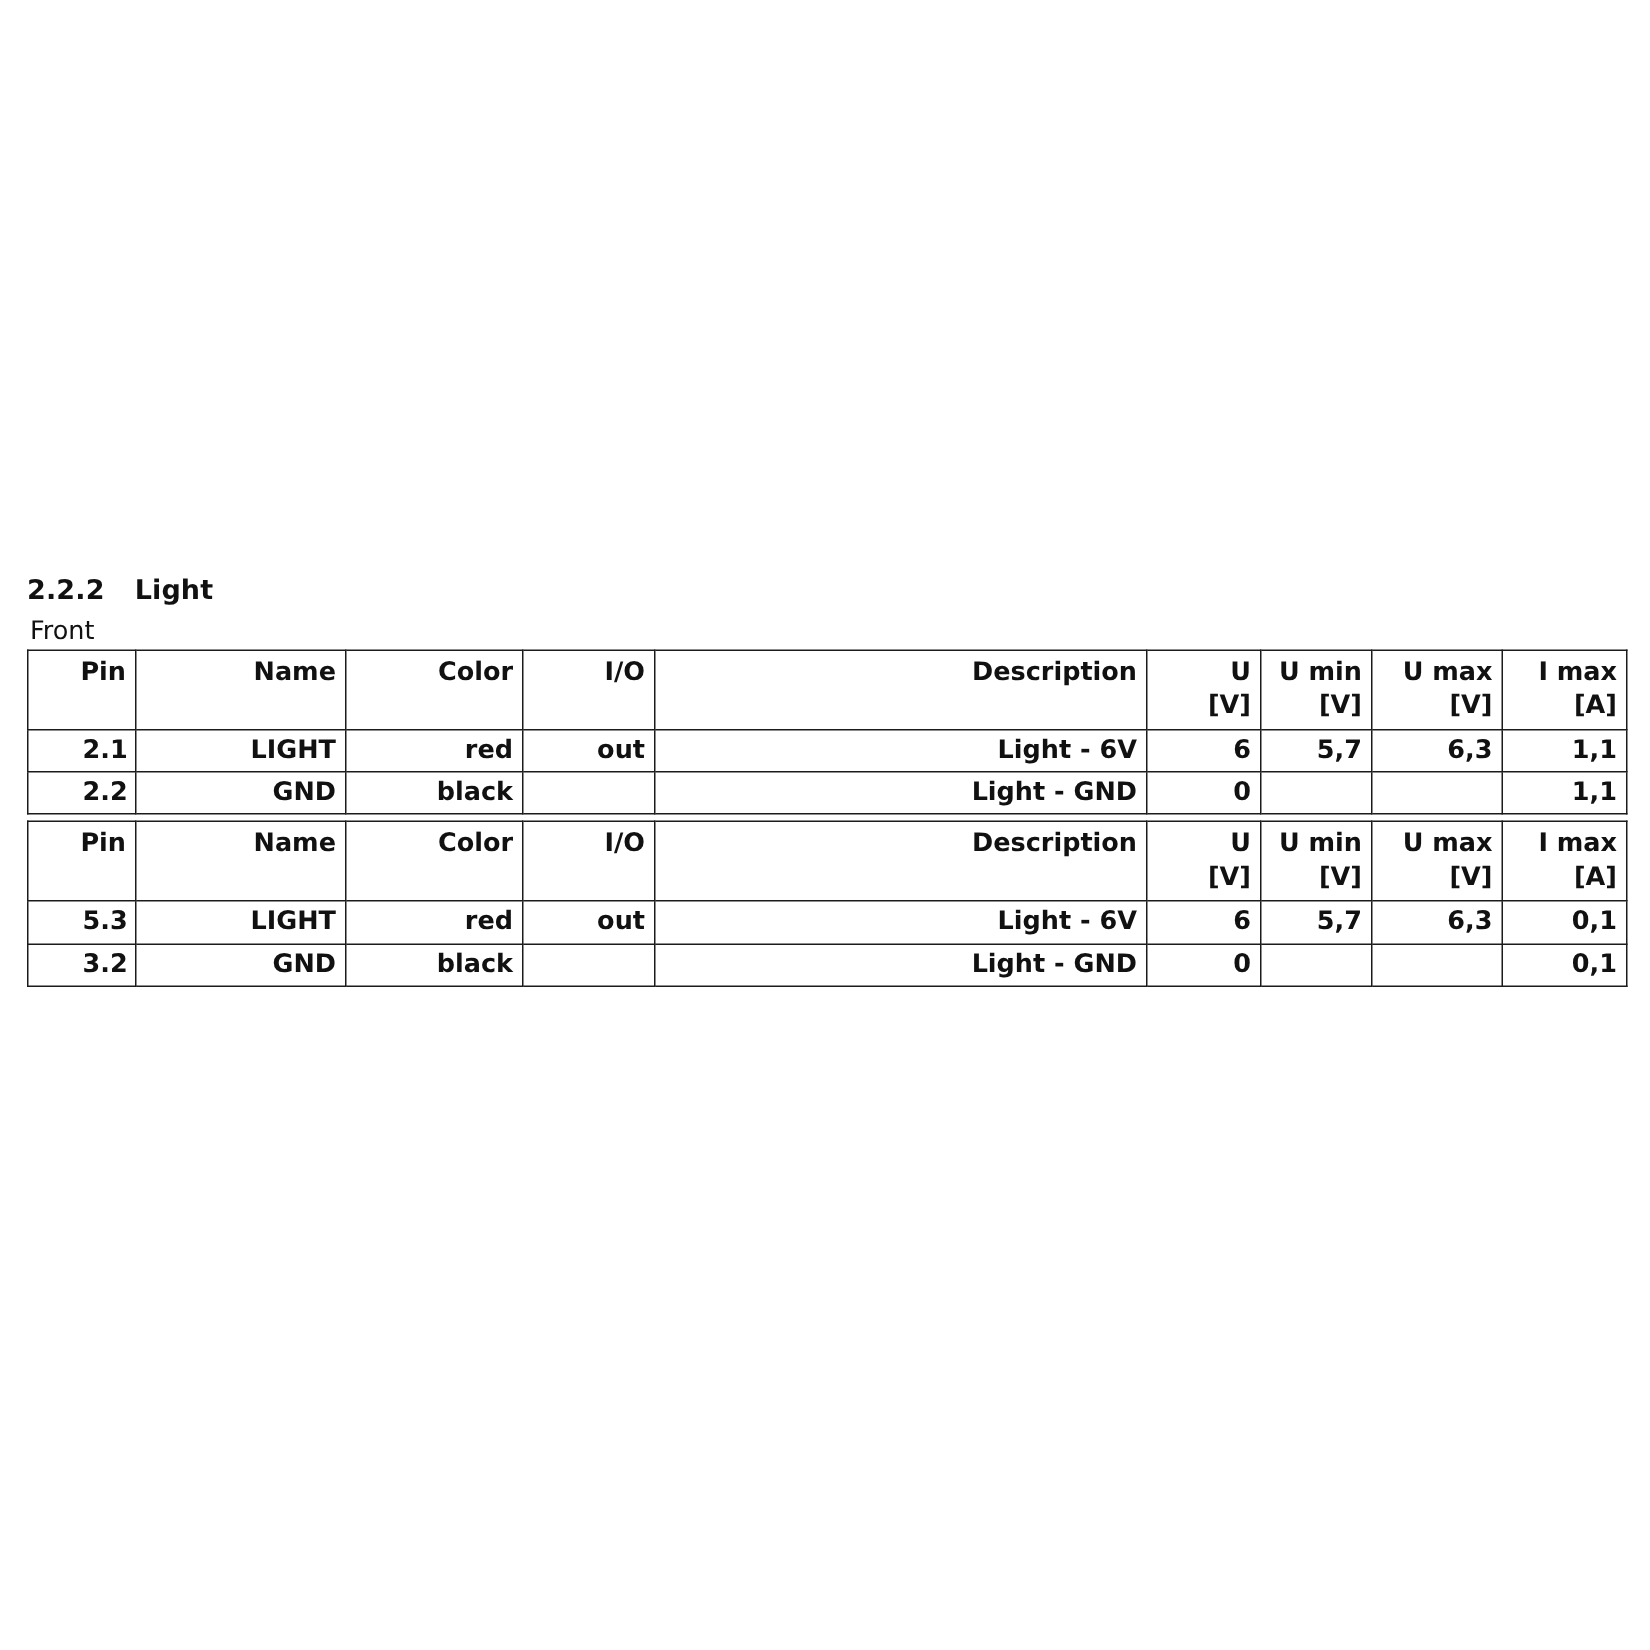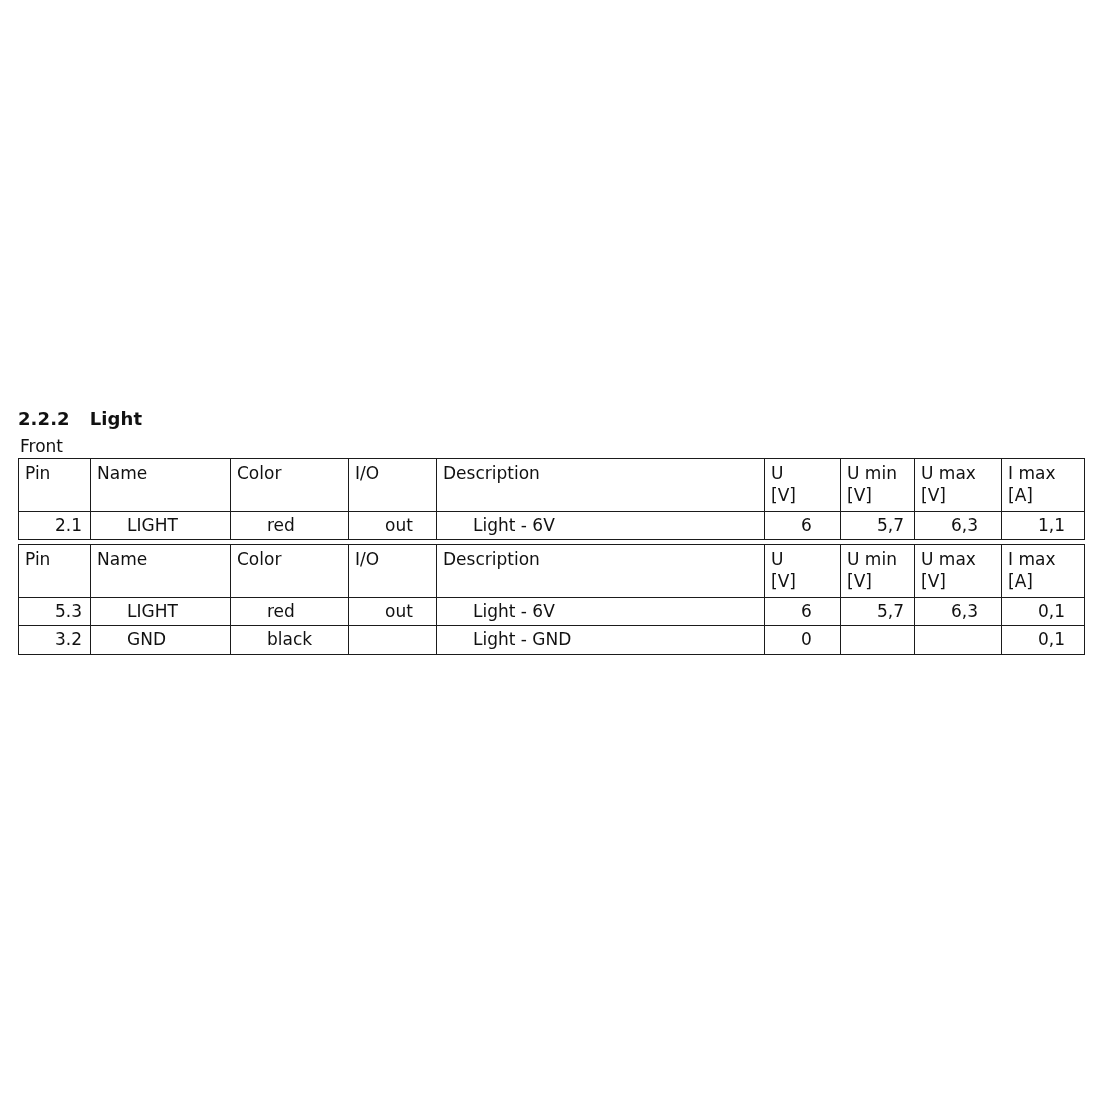--- a/index.html
+++ b/index.html
@@ -12,21 +12,21 @@
     height: 1100px;
     font-family: "DejaVu Sans", sans-serif;
     color: #111111;
     position: relative;
     overflow: hidden;
   }
 
   #doc {
     position: absolute;
     left: 18px;
-    top: 408px;
+    top: 383px;
     width: 1075px;
   }
 
   .section-heading {
     font-size: 18px;
     font-weight: bold;
     letter-spacing: 0.1px;
     margin: 0 0 8px 0;
     display: flex;
     align-items: baseline;
@@ -46,22 +46,22 @@
     border-collapse: collapse;
     table-layout: fixed;
     width: 1066px;
     margin: 0 0 4px 0;
     background: #fff;
   }
   table.pin-table td,
   table.pin-table th {
     border: 1.5px solid #1b1b1b;
     font-size: 17px;
-    font-weight: normal;
-    text-align: left;
+    font-weight: bold;
+    text-align: right;
     vertical-align: top;
     padding: 3px 6px 4px 6px;
     line-height: 1.32;
     white-space: pre-line;
   }
   table.pin-table thead td {
     height: 44px;
   }
   table.pin-table tbody td {
     height: 20px;
@@ -126,20 +126,31 @@
         <td>2.1</td>
         <td>LIGHT</td>
         <td>red</td>
         <td>out</td>
         <td>Light - 6V</td>
         <td>6</td>
         <td>5,7</td>
         <td>6,3</td>
         <td>1,1</td>
       </tr>
+      <tr>
+        <td>2.2</td>
+        <td>GND</td>
+        <td>black</td>
+        <td></td>
+        <td>Light - GND</td>
+        <td>0</td>
+        <td></td>
+        <td></td>
+        <td>1,1</td>
+      </tr>
     </tbody>
   </table>
 
   <table class="pin-table">
     <colgroup>
       <col class="c-pin">
         <col class="c-name">
         <col class="c-color">
         <col class="c-io">
       <col class="c-desc">

